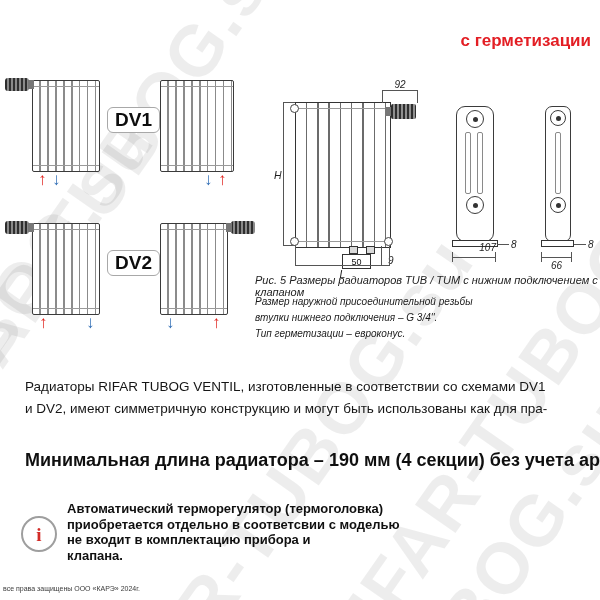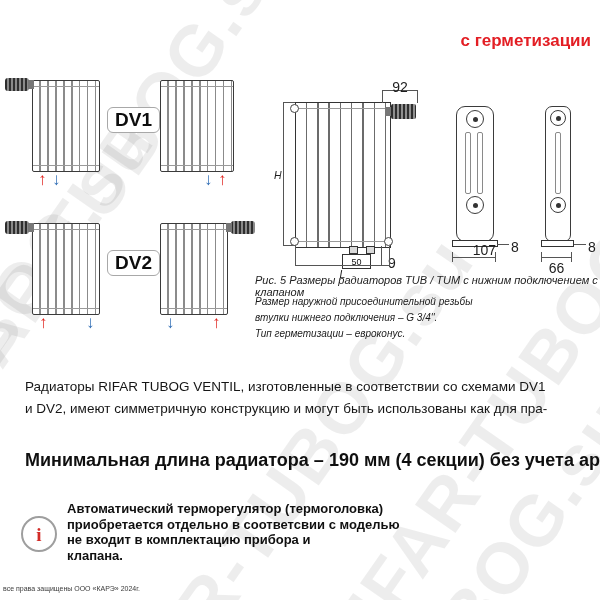--- a/index.html
+++ b/index.html
@@ -21,21 +21,21 @@
   .thead.hl{left:-28px;top:-3px;} .thead.hr{right:-28px;top:-3px;}
   .tconn{position:absolute;width:6px;height:9px;background:#777;top:-1px;z-index:3;}
   .tconn.cl{left:-6px;} .tconn.cr{right:-6px;}
   .arr{position:absolute;font-size:17px;font-weight:700;line-height:1;z-index:2;}
   .arr.up{color:#e0231e;} .arr.down{color:#2f6db5;}
   .scheme-label{position:absolute;border:1.5px solid #a8a8a8;border-radius:6px;background:#fff;
       font-weight:700;font-size:19px;padding:1px 7px;color:#0d0d0d;z-index:2;}
   
   .fig{position:absolute;z-index:2;}
   .dl{position:absolute;background:#555;}
-  .dim-label{position:absolute;font-size:14px;color:#1d1d1d;line-height:1;}
+  .dim-label{position:absolute;font-size:10px;color:#1d1d1d;line-height:1;font-style:italic;}
   .dim-label.it{font-style:italic;font-size:10.5px;}
   .tf-body{position:absolute;left:17px;top:22px;width:94px;height:144px;border:1.5px solid #333;
       background:repeating-linear-gradient(90deg,#fff 0 9.9px,#6b6b6b 9.9px 11.3px);}
   .tf-body::before,.tf-body::after{content:'';position:absolute;left:0;right:0;border-top:1px solid #9a9a9a;}
   .tf-body::before{top:5px;} .tf-body::after{bottom:5px;}
   .bump{position:absolute;width:7px;height:7px;border:1px solid #444;border-radius:50%;background:#fff;}
   .valve{position:absolute;left:113px;top:24px;width:25px;height:15px;border-radius:2px;
       background:repeating-linear-gradient(90deg,#2e2e2e 0 2px,#909090 2px 4px);}
   .vconn{position:absolute;left:107px;top:27px;width:6px;height:9px;background:#777;}
   .stub{position:absolute;width:7px;height:6px;border:1px solid #333;background:#d9d9d9;}

